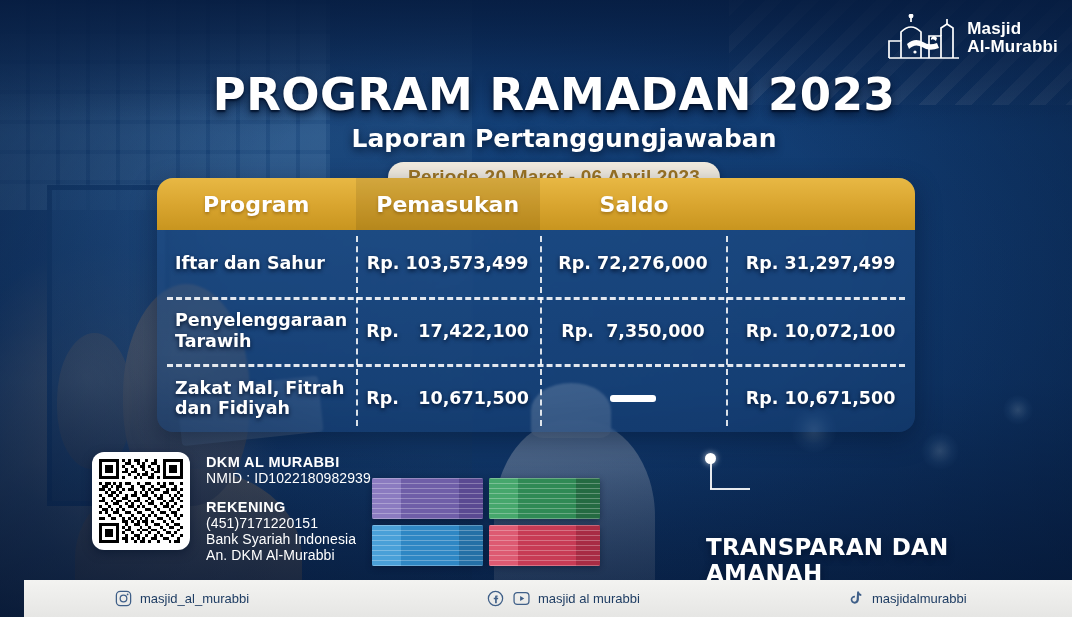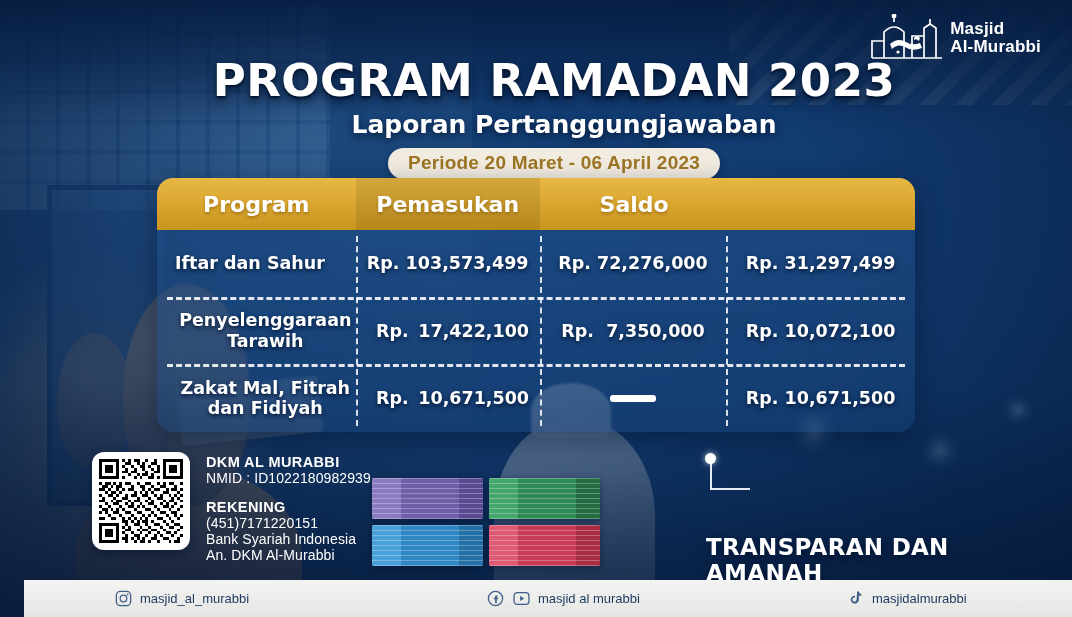--- a/index.html
+++ b/index.html
@@ -107,28 +107,28 @@
   .bg-vign{
     position:absolute; inset:0;
     background:radial-gradient(ellipse at 50% 42%, rgba(0,0,0,0) 40%, rgba(3,18,44,.55) 100%);
   }
   .top-fade{
     position:absolute; left:0; top:0; width:100%; height:118px;
     background:linear-gradient(180deg, rgba(6,28,64,.86) 0%, rgba(8,34,74,.45) 58%, rgba(0,0,0,0) 100%);
   }
 
   
-  .logo{ position:absolute; right:31px; top:14px; display:flex; align-items:center; gap:4px; }
+  .logo{ position:absolute; right:14px; top:14px; display:flex; align-items:center; gap:4px; }
   .logo-mark{ width:78px; height:48px; position:relative; }
   .logo-text{ color:#fff; line-height:1.04; }
   .logo-text .l1{ font-size:17px; font-weight:700; letter-spacing:.2px;}
   .logo-text .l2{ font-size:17px; font-weight:700; letter-spacing:.2px;}
 
   
-  .head-wrap{ position:absolute; left:0; top:54px; width:100%; text-align:center;padding-left:36px; }
+  .head-wrap{ position:absolute; left:0; top:68px; width:100%; text-align:center;padding-left:36px; }
   .title{
     font-size:45px; font-weight:800; color:#ffffff; letter-spacing:.5px;
     text-shadow:0 4px 10px rgba(2,18,44,.85), 0 2px 2px rgba(2,18,44,.9);
     font-family:"DejaVu Sans", sans-serif;
   }
   .subtitle{
     margin-top:3px; font-size:25px; font-weight:700; color:#ffffff;
     text-shadow:0 3px 8px rgba(2,18,44,.85);
     font-family:"DejaVu Sans", sans-serif;
     margin-left:20px;
@@ -156,21 +156,21 @@
   .thead .cell{
     display:flex; align-items:center; justify-content:center;
     color:#ffffff; font-size:22px; font-weight:800;
     text-shadow:0 2px 3px rgba(120,80,10,.5);
     font-family:"DejaVu Sans", sans-serif;
   }
   .thead .c2{ background:rgba(0,0,0,.09); }
   .thead .c3{ background:rgba(255,255,255,.08); }
 
   .tbody{ position:relative; height:202px; }
-  .trow{ display:flex; align-items:stretch; height:67.3px; position:relative;text-align:center; }
+  .trow{ display:flex; align-items:stretch; height:67.3px; position:relative; }
   .trow .cell{
     display:flex; align-items:center;
     color:#ffffff; font-size:17.5px; font-weight:800;
     text-shadow:0 2px 4px rgba(2,18,44,.9);
     font-family:"DejaVu Sans", sans-serif;
     line-height:1.18;
   }
   .cell.prog{ justify-content:flex-start; padding-left:18px; }
   .cell.num{ justify-content:center; }
   .cell.num .rp{ display:inline-block; }

